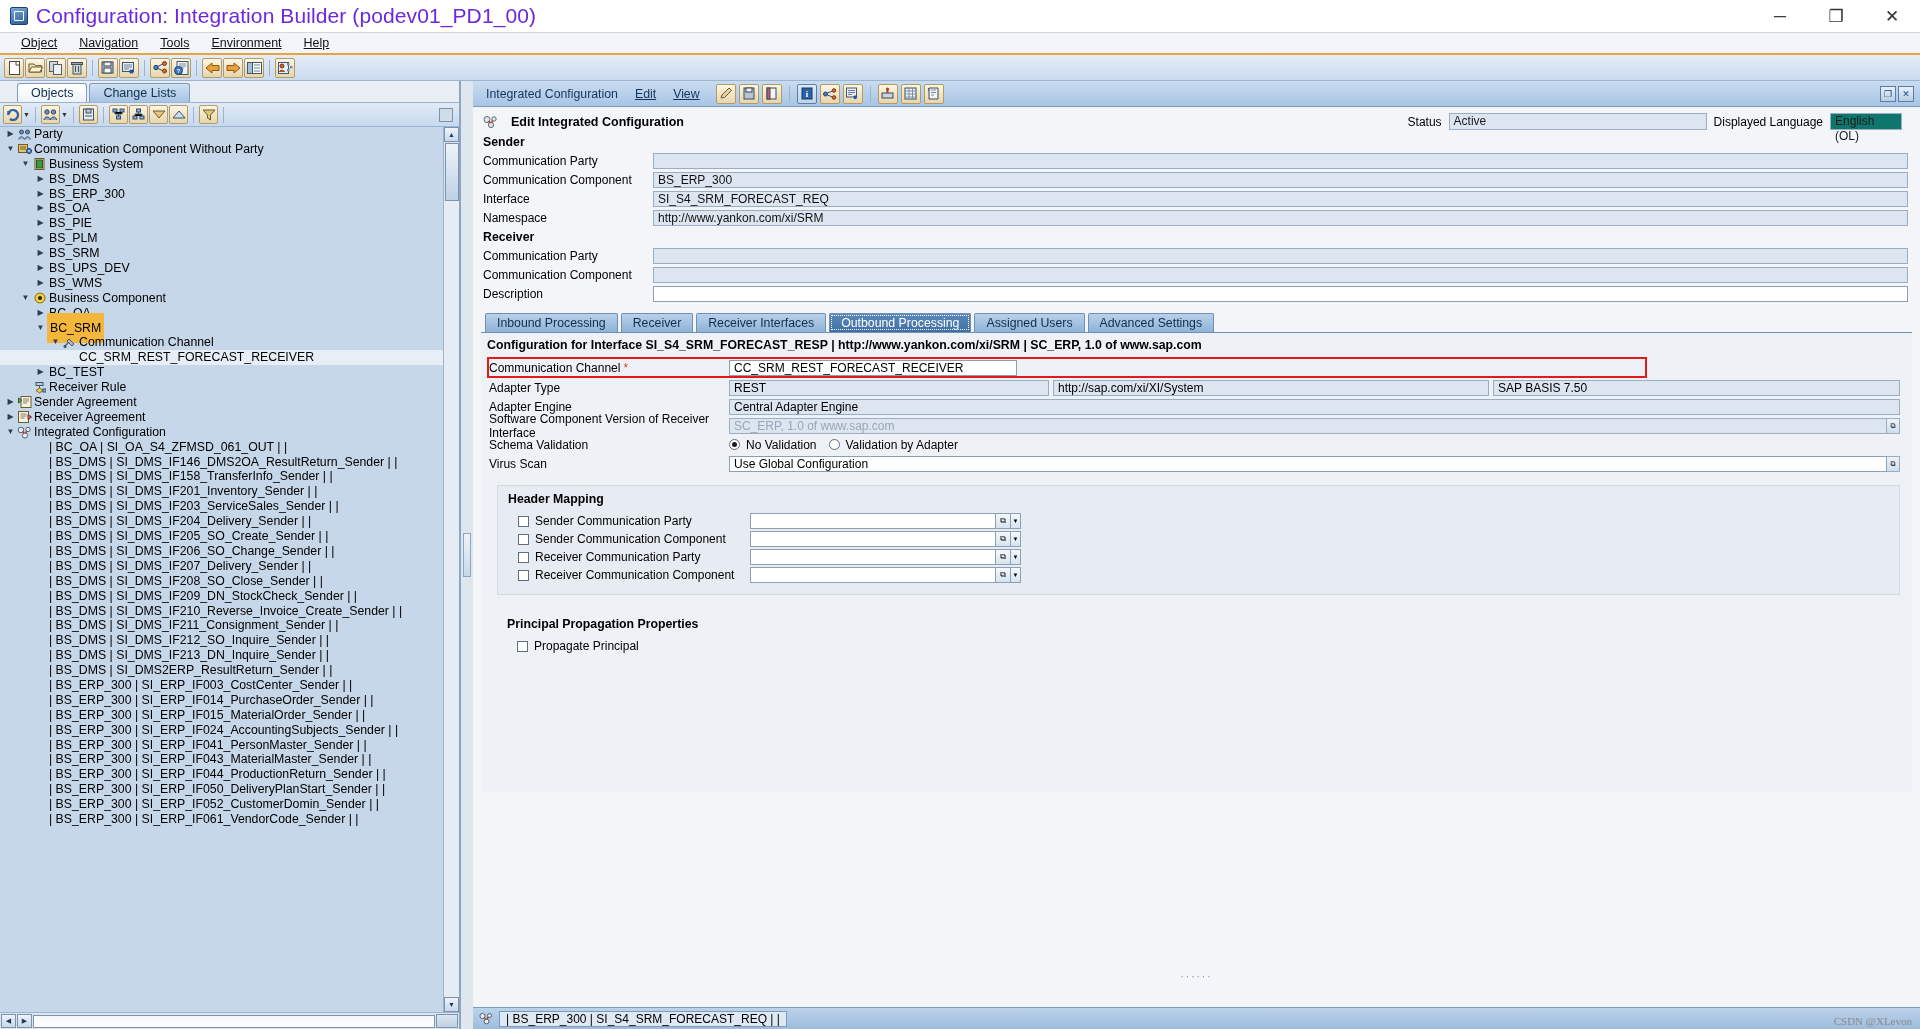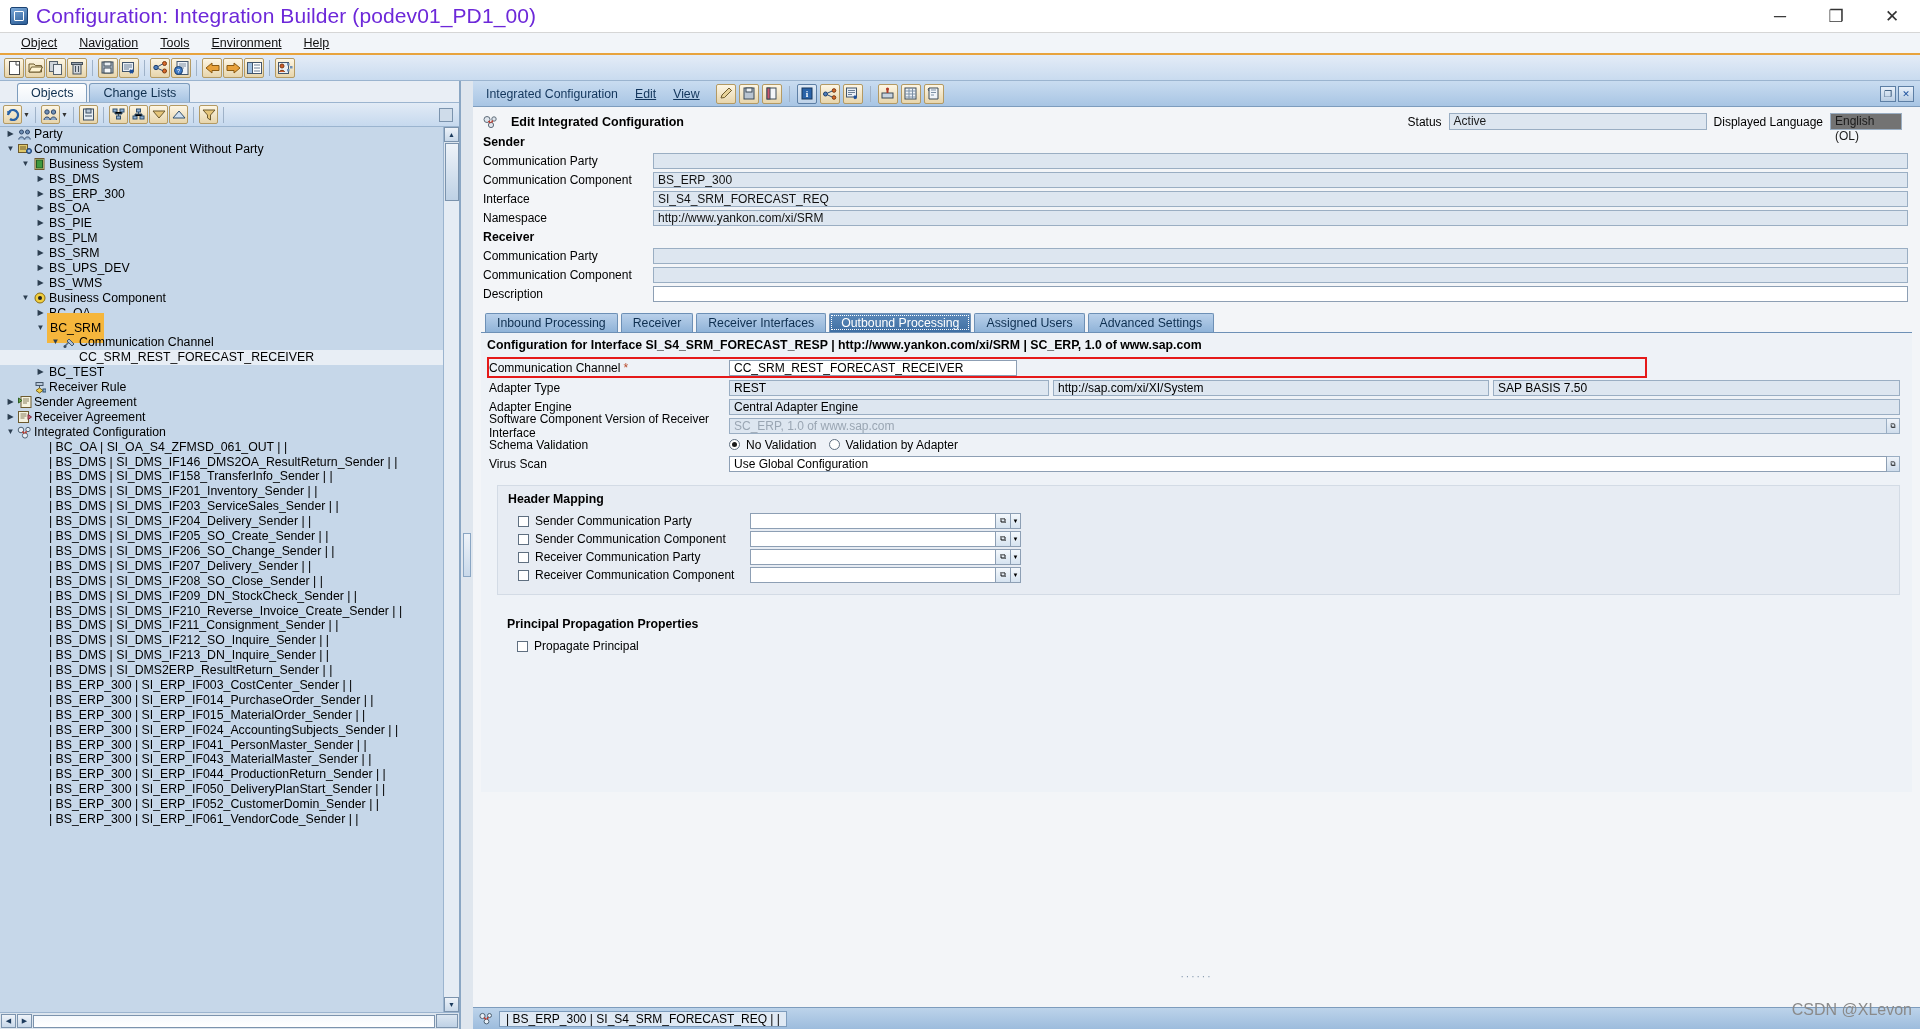--- a/index.html
+++ b/index.html
@@ -234,21 +234,21 @@
     height: 22px; background: linear-gradient(180deg,#bcd3ea,#9dbcdd);
     display: flex; align-items: center; padding-left: 6px; gap: 6px;
     border-top: 1px solid #7d9cbd;
   }
   .r-bottom .chip {
     background: #dfe9f4; border: 1px solid #7d9cbd; height: 16px; line-height: 14px;
     padding: 0 6px; font-size: 12px; text-align: center;
   }
   .dots { position: absolute; left: 50%; transform: translateX(-50%); bottom: 25px; color: #7e93aa; letter-spacing: 2px; font-size: 10px; }
 
-  .watermark { position: absolute; right: 8px; bottom: 10px; color: #8a8a8a; font-size: 16px; }
+  .watermark { position: absolute; right: 8px; bottom: 2px; color: #8a8a8a; font-size: 11px; font-family: Liberation Serif, serif; }
 
   svg { display: block; }
 </style>
 </head>
 <body>
 
 <div id="app">
 
   <div class="titlebar">
     <div class="title-icon"></div>
@@ -839,21 +839,21 @@
                 <circle cx="11" cy="4" r="2.2" fill="#dfe6ee" stroke="#5e6b78"></circle>
                 <circle cx="8" cy="10" r="2.6" fill="#dfe6ee" stroke="#5e6b78"></circle>
                 <path d="M5.5 6 L7.5 8M9.5 5.6 L8.8 7.6" stroke="#c0392b" stroke-width="1.6"></path>
               </svg>
           </span>
           <span class="r-head-title">Edit Integrated Configuration</span>
           <div class="status-group">
             <span class="lbl">Status</span>
             <span class="ro-field" style="width:258px">Active</span>
             <span class="lbl">Displayed Language</span>
-            <span class="ro-field" style="width:72px;background:#737373">English (OL)</span>
+            <span class="ro-field" style="width:72px;background:#0f766e">English (OL)</span>
           </div>
         </div>
 
         <div class="sec-title">Sender</div>
 
         <div class="frow">
           <span class="fl">Communication Party</span>
           <span class="fld-ro"></span>
         </div>
         <div class="frow">

